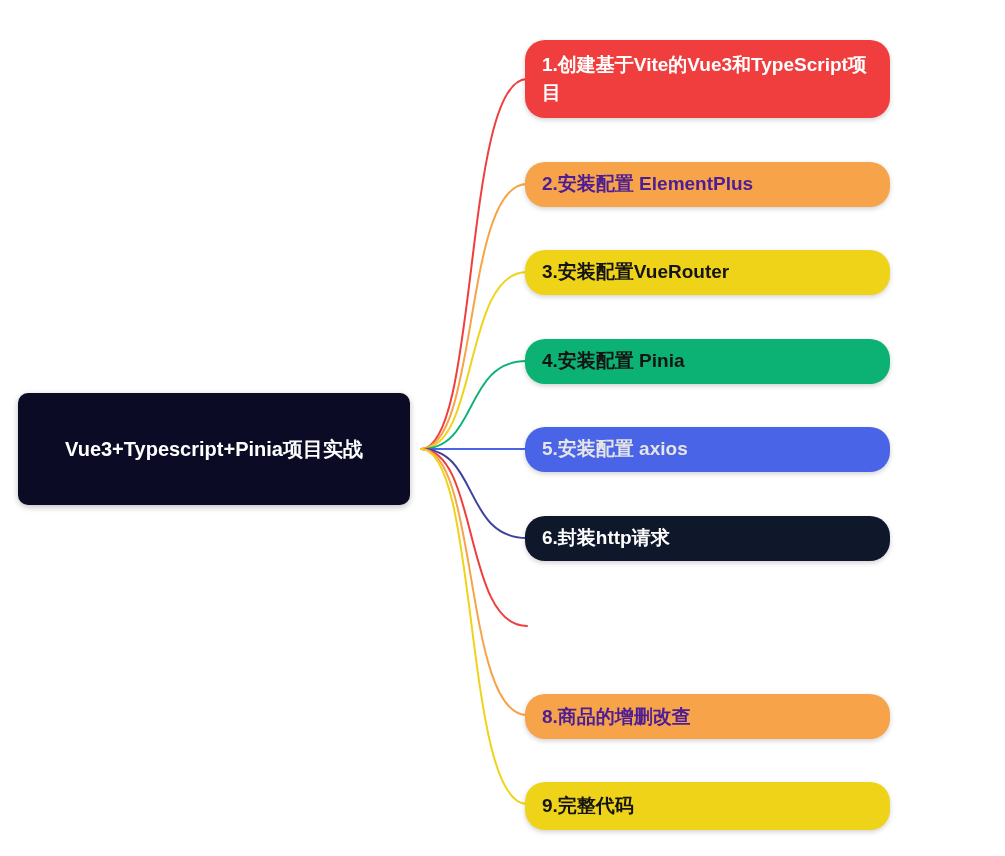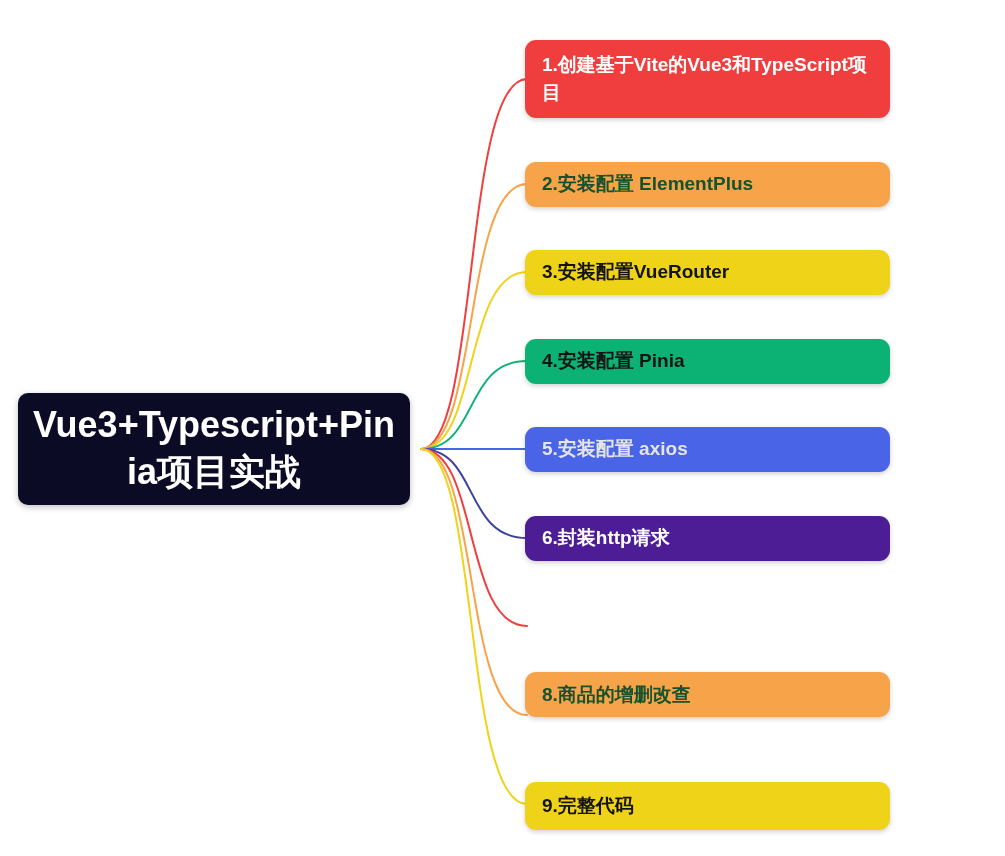--- a/index.html
+++ b/index.html
@@ -34,32 +34,32 @@
     top: 393px;
     width: 392px;
     height: 112px;
     border-radius: 10px;
     display: flex;
     align-items: center;
     justify-content: center;
     text-align: center;
     padding: 0 14px;
     box-sizing: border-box;
-    font-size: 36px;
+    font-size: 20px;
     font-weight: bold;
     line-height: 1.3;
     word-break: break-all;
     cursor: pointer;
     box-shadow: 0 2px 6px rgba(0,0,0,0.25);
   }
   .branch-node {
     position: absolute;
     left: 525px;
     width: 365px;
-    border-radius: 11px;
+    border-radius: 20px;
     display: flex;
     align-items: center;
     padding: 0 17px;
     box-sizing: border-box;
     font-size: 19px;
     font-weight: bold;
     line-height: 1.45;
     word-break: break-all;
     cursor: pointer;
     box-shadow: 0 2px 5px rgba(0,0,0,0.18);
@@ -82,35 +82,35 @@
     <path d="M 421 449 C 479 449, 463 804, 527 804" stroke="#efd319"></path>
   </svg>
 
   <div class="central-node" style="background: rgb(11, 11, 38); color: rgb(255, 255, 255);">
     <span>Vue3+Typescript+Pinia项目实战</span>
   </div>
 
   <div class="branch-node" style="background: rgb(240, 62, 62); color: rgb(255, 255, 255); top: 40px; height: 78px;">
     <span>1.创建基于Vite的Vue3和TypeScript项目</span>
   </div>
-  <div class="branch-node" style="background: rgb(247, 163, 73); color: #14532d; top: 161.5px; height: 45px;">
+  <div class="branch-node" style="background: rgb(247, 163, 73); color: #4c1d95; top: 161.5px; height: 45px;">
     <span>2.安装配置 ElementPlus</span>
   </div>
   <div class="branch-node" style="background: rgb(239, 211, 25); color: rgb(20, 20, 20); top: 249.5px; height: 45px;">
     <span>3.安装配置VueRouter</span>
   </div>
   <div class="branch-node" style="background: rgb(11, 178, 115); color: rgb(20, 20, 20); top: 338.5px; height: 45px; text-align: center;">
     <span>4.安装配置 Pinia</span>
   </div>
   <div class="branch-node" style="background: rgb(74, 100, 232); color: #e5e5e5; top: 426.5px; height: 45px;">
     <span>5.安装配置 axios</span>
   </div>
-  <div class="branch-node" style="background: #4c1d95; color: rgb(255, 255, 255); top: 515.5px; height: 45px;">
+  <div class="branch-node" style="background: #0f172a; color: rgb(255, 255, 255); top: 515.5px; height: 45px;">
     <span>6.封装http请求</span>
   </div>
-  <div class="branch-node" style="background: rgb(247, 163, 73); color: #14532d; top: 672px; height: 45px;">
+  <div class="branch-node" style="background: rgb(247, 163, 73); color: #4c1d95; top: 694px; height: 45px;">
     <span>8.商品的增删改查</span>
   </div>
   <div class="branch-node" style="background: rgb(239, 211, 25); color: rgb(20, 20, 20); top: 781.5px; height: 48px;">
     <span>9.完整代码</span>
   </div>
 
 </div>
 
 </body></html>

